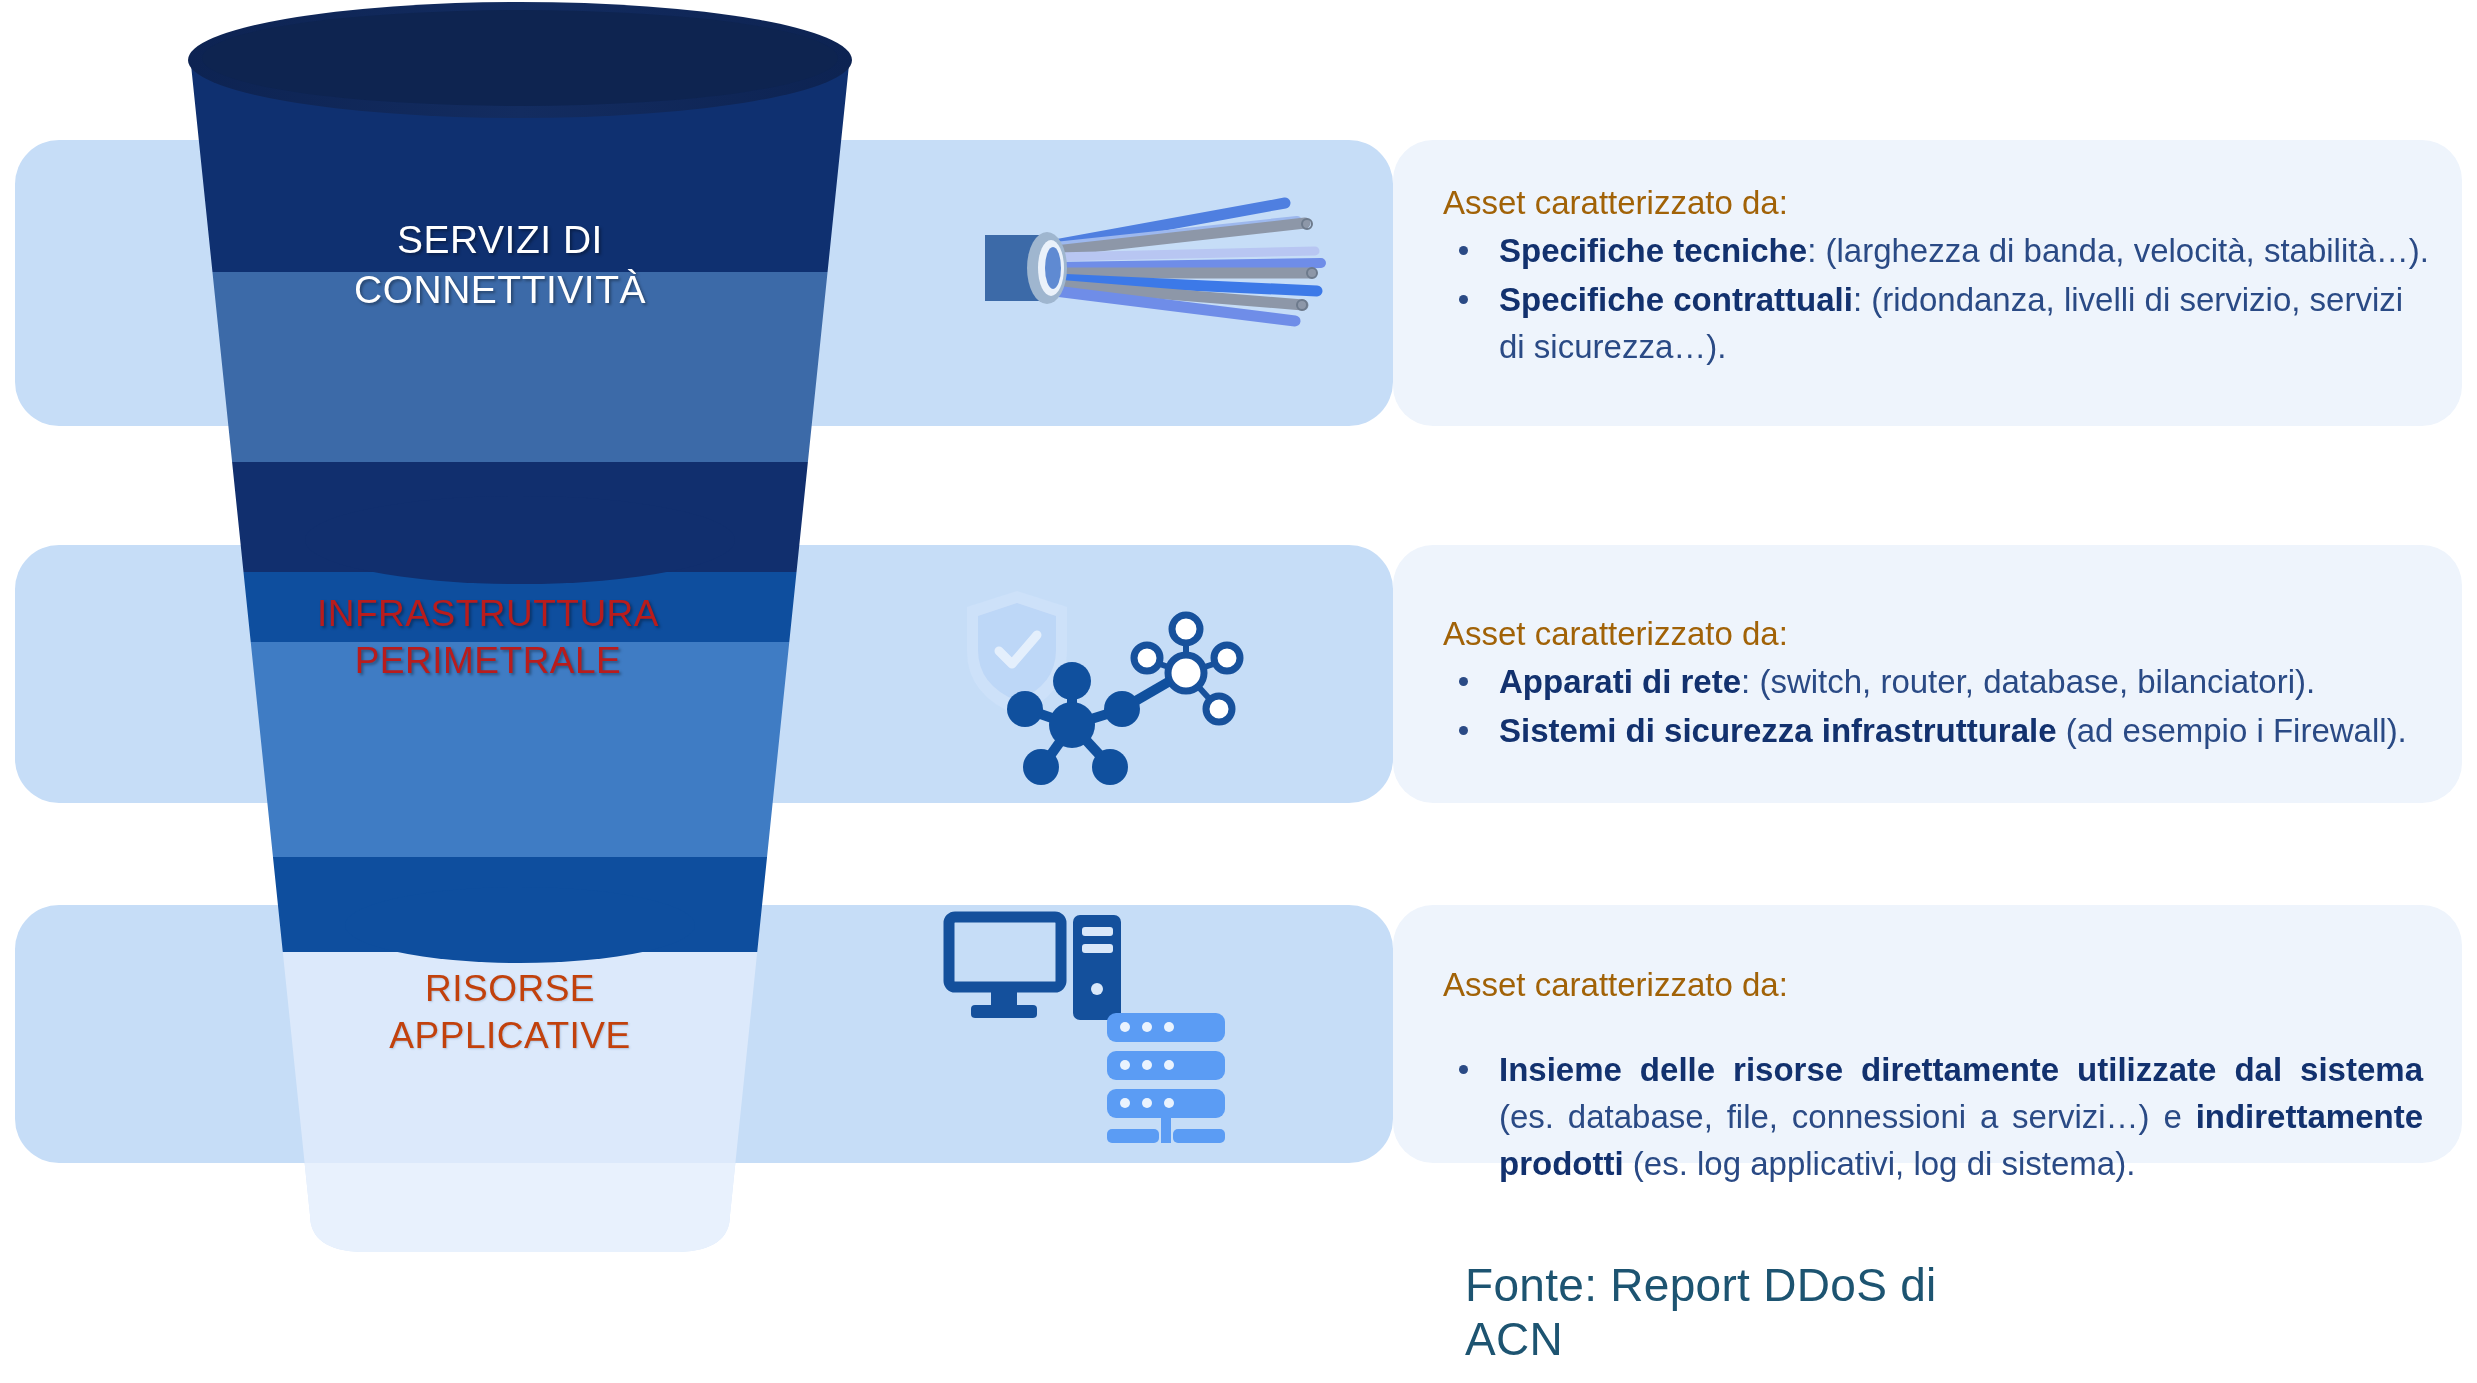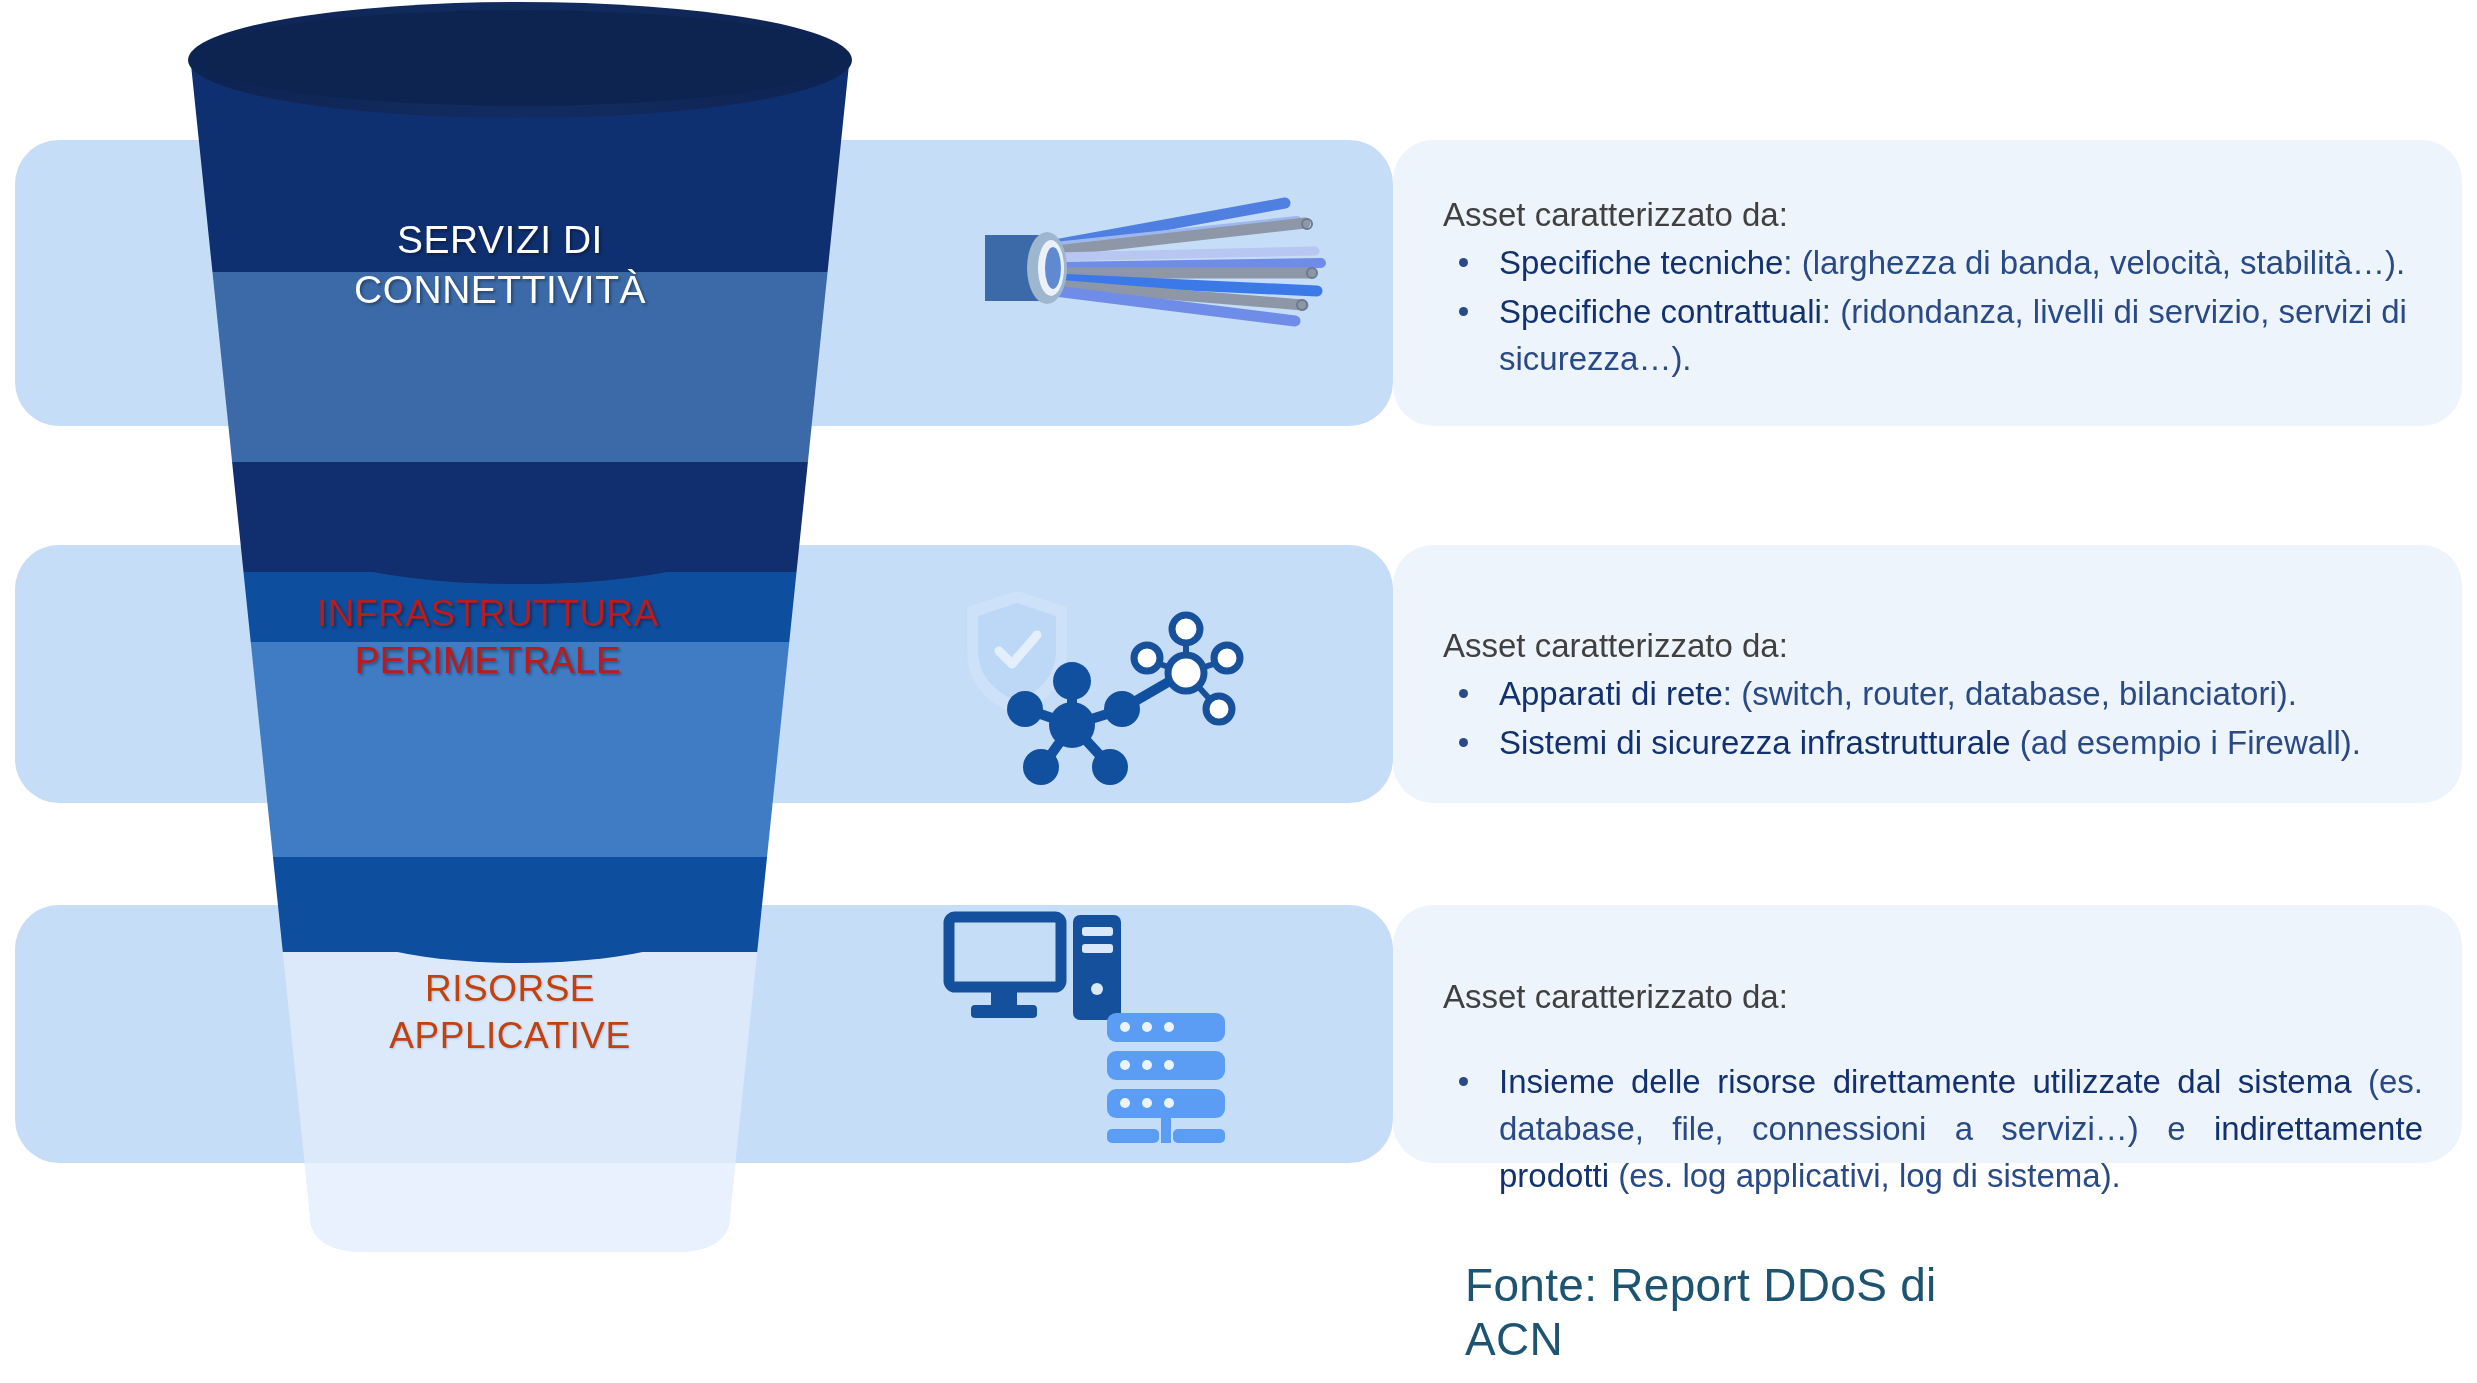--- a/index.html
+++ b/index.html
@@ -35,27 +35,27 @@
   .flabel div{white-space:nowrap;}
 
   
   .icon{position:absolute;}
   .ic-fiber{left:985px;top:195px;}
   .ic-net{left:955px;top:585px;}
   .ic-comp{left:935px;top:905px;}
 
   
   .tblock{position:absolute;color:#23417c;}
-  .tblock .intro{font-size:33px;line-height:1.28;margin:12px 0 4px 0;color:#404040;}
+  .tblock .intro{font-size:33px;line-height:1.28;margin:0 0 4px 0;color:#a16207;}
   .tblock ul{margin:0;padding:0;list-style:none;}
   .tblock li{position:relative;padding-left:56px;font-size:33px;line-height:1.42;
              color:#2a4a85;margin-bottom:2px;}
   .tblock li:before{content:"";position:absolute;left:16px;top:18px;width:9px;height:9px;
              border-radius:50%;background:#2a4a85;}
-  .tblock b{font-weight:400;color:#12316e;}
+  .tblock b{font-weight:700;color:#12316e;}
   .t1{left:1443px;top:182px;width:990px;}
   .t2{left:1443px;top:613px;width:990px;}
   .t3{left:1443px;top:964px;width:980px;}
   .t3 li{text-align:justify;margin-top:41px;}
 
   
   .footer{position:absolute;left:1465px;top:1258px;font-size:46px;color:#1d5471;
           letter-spacing:.3px;}
 </style>
 </head>

